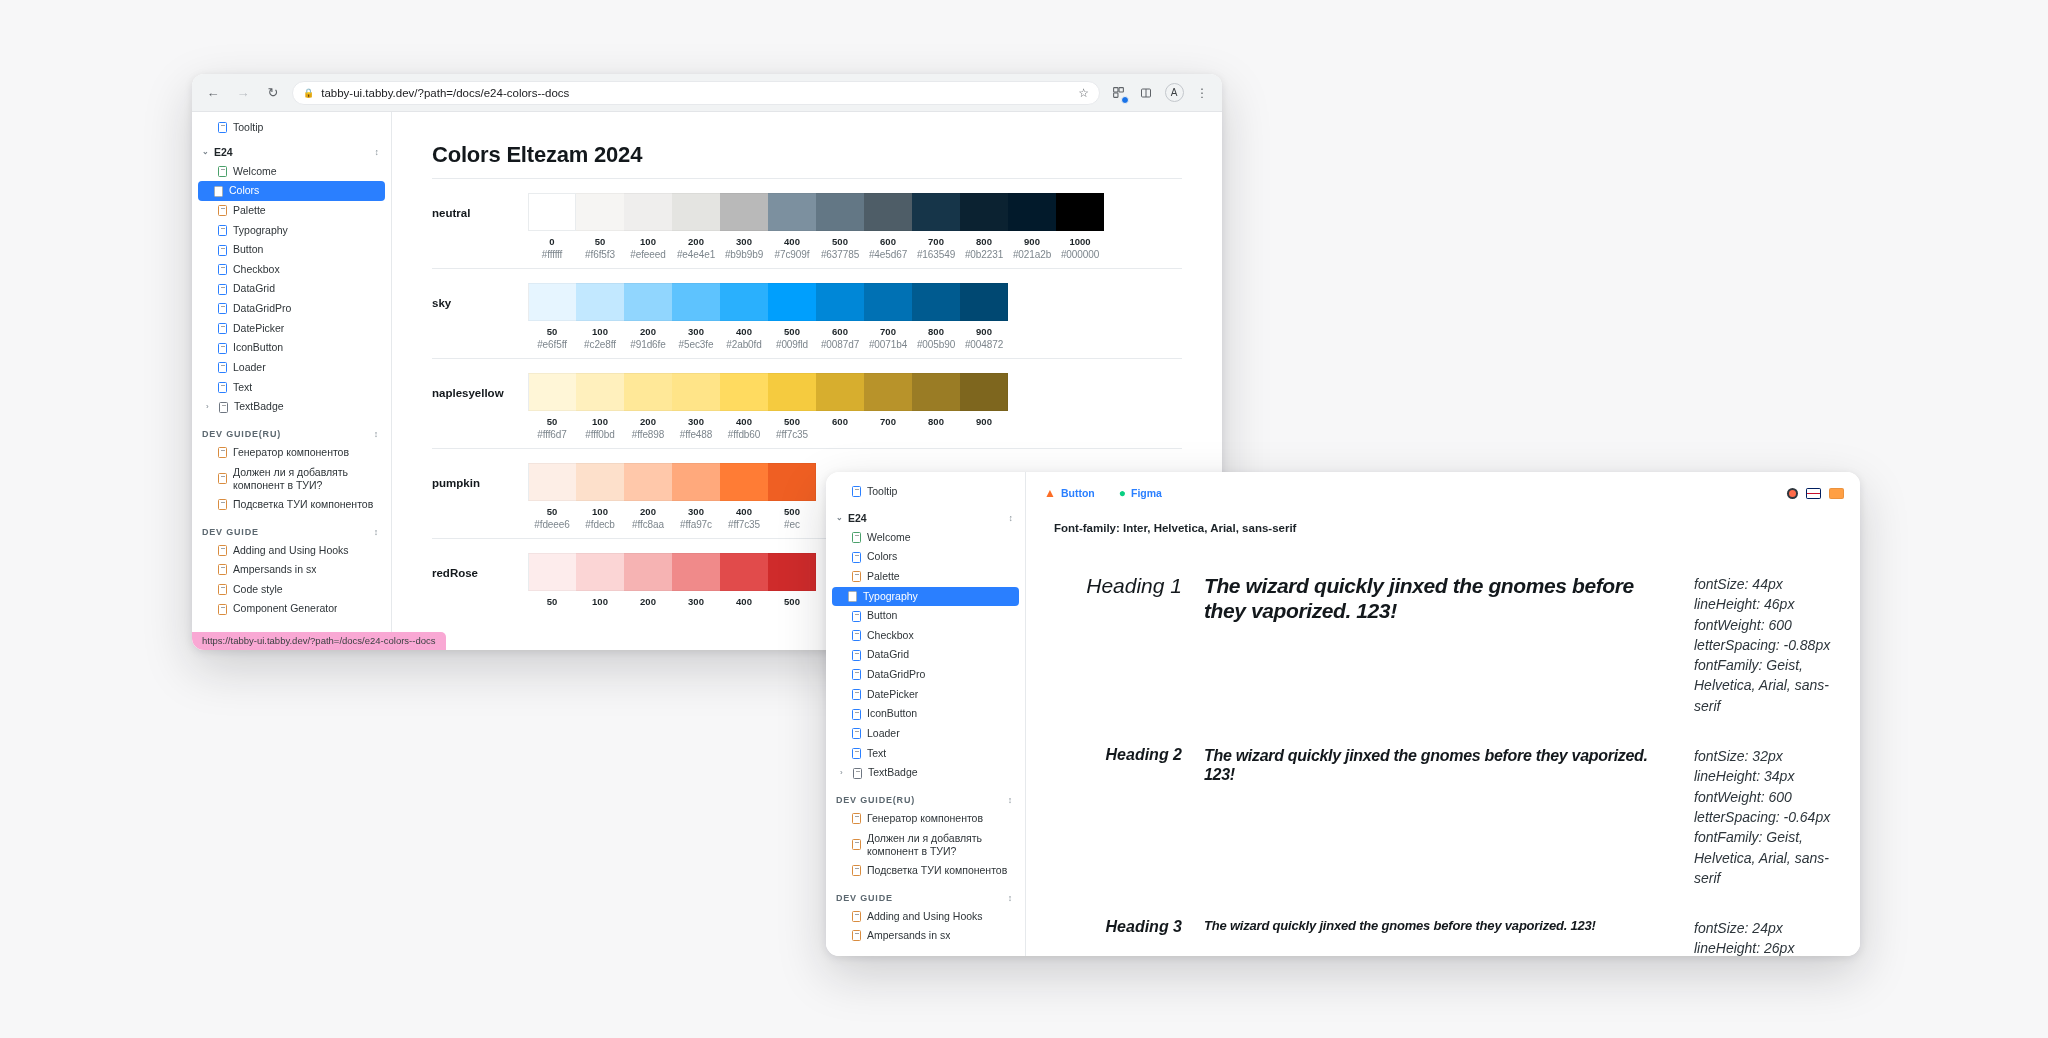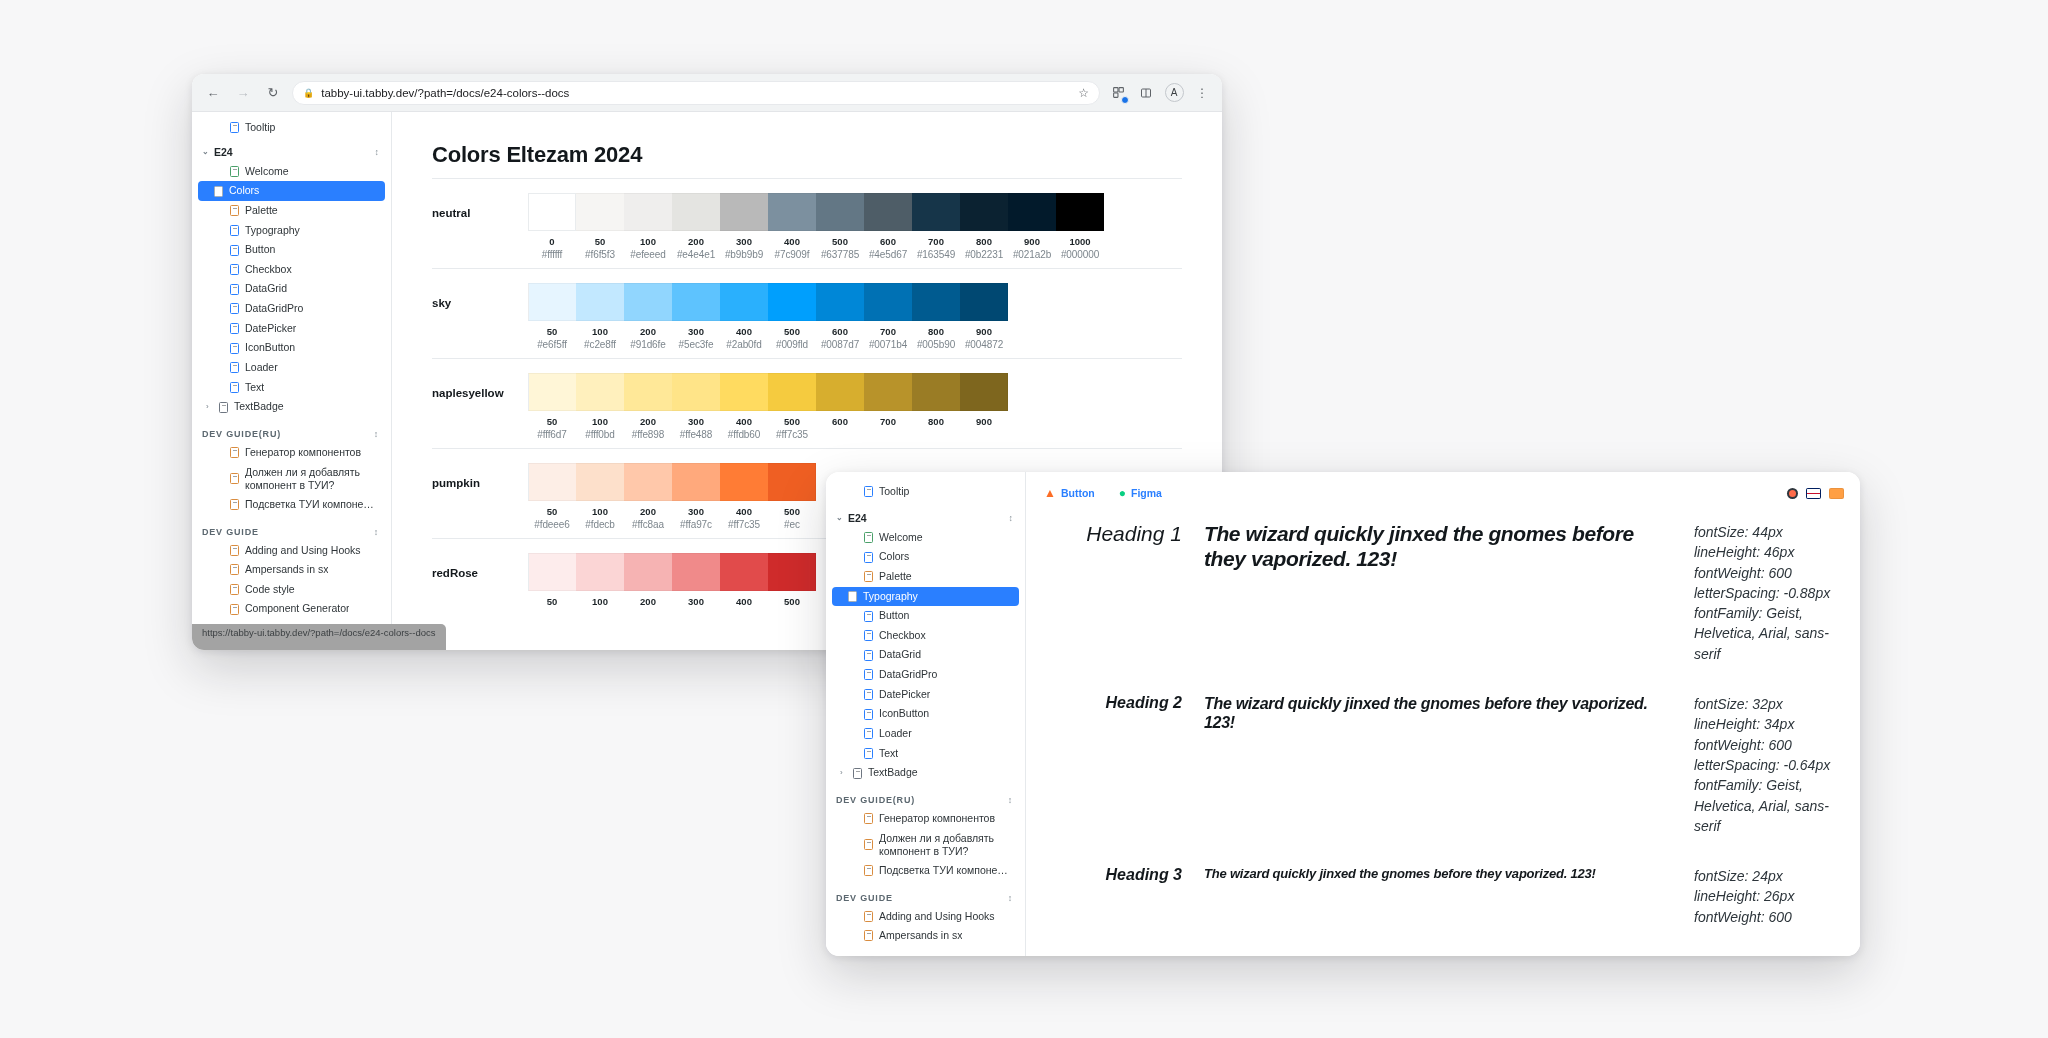--- a/index.html
+++ b/index.html
@@ -96,21 +96,21 @@
   #win-back .sb-sidebar { width: 200px; }
   .sb-row {
     display: flex; align-items: center;
     gap: 6px;
     padding: 3px 12px 3px 14px;
     font-size: 10.5px;
     color: #2e3438;
     line-height: 1.3;
     white-space: nowrap;
   }
-  .sb-row.indent1 { padding-left: 38px; }
+  .sb-row.indent1 { padding-left: 26px; }
   .sb-row.selected {
     background: #2a7fff;
     color: #fff;
     border-radius: 4px;
     margin: 0 6px;
     padding-left: 16px;
   }
   .sb-row.selected .doc-ic { color: #fff; }
   .sb-group {
     display: flex; align-items: center;
@@ -208,23 +208,23 @@
     font-size: 10px;
     color: #7d868d;
     margin-top: 2px;
     letter-spacing: -0.1px;
   }
 
   
   .statusbar {
     position: absolute;
     left: 0; bottom: 0;
-    background: #a3a3a3;
+    background: #f9a8d4;
     border-top-right-radius: 5px;
-    padding: 3px 10px 12px 10px;
+    padding: 3px 10px 4px 10px;
     font-size: 9.5px;
     color: #3c4043;
     max-width: 300px;
     white-space: nowrap;
     overflow: hidden;
     text-overflow: ellipsis;
   }
 
   
   #win-front {
@@ -814,20 +814,21 @@
       </div>
       <div class="spacer"></div>
       <div class="top-right">
         <span class="circle-ic"></span>
         <span class="flag uk"></span>
         <span class="flag ae"></span>
       </div>
     </div>
 
     <div class="docs2">
+      <div class="sub">Font-family: Inter, Helvetica, Arial, sans-serif</div>
 
       <div class="type-row">
         <div class="type-label h1-lbl">Heading 1</div>
         <div class="type-sample h1-smp">The wizard quickly jinxed the gnomes before they vaporized. 123!</div>
         <div class="type-meta" style="white-space:pre-line;">fontSize: 44px
 lineHeight: 46px
 fontWeight: 600
 letterSpacing: -0.88px
 fontFamily: Geist, Helvetica, Arial, sans-serif</div>
       </div>

